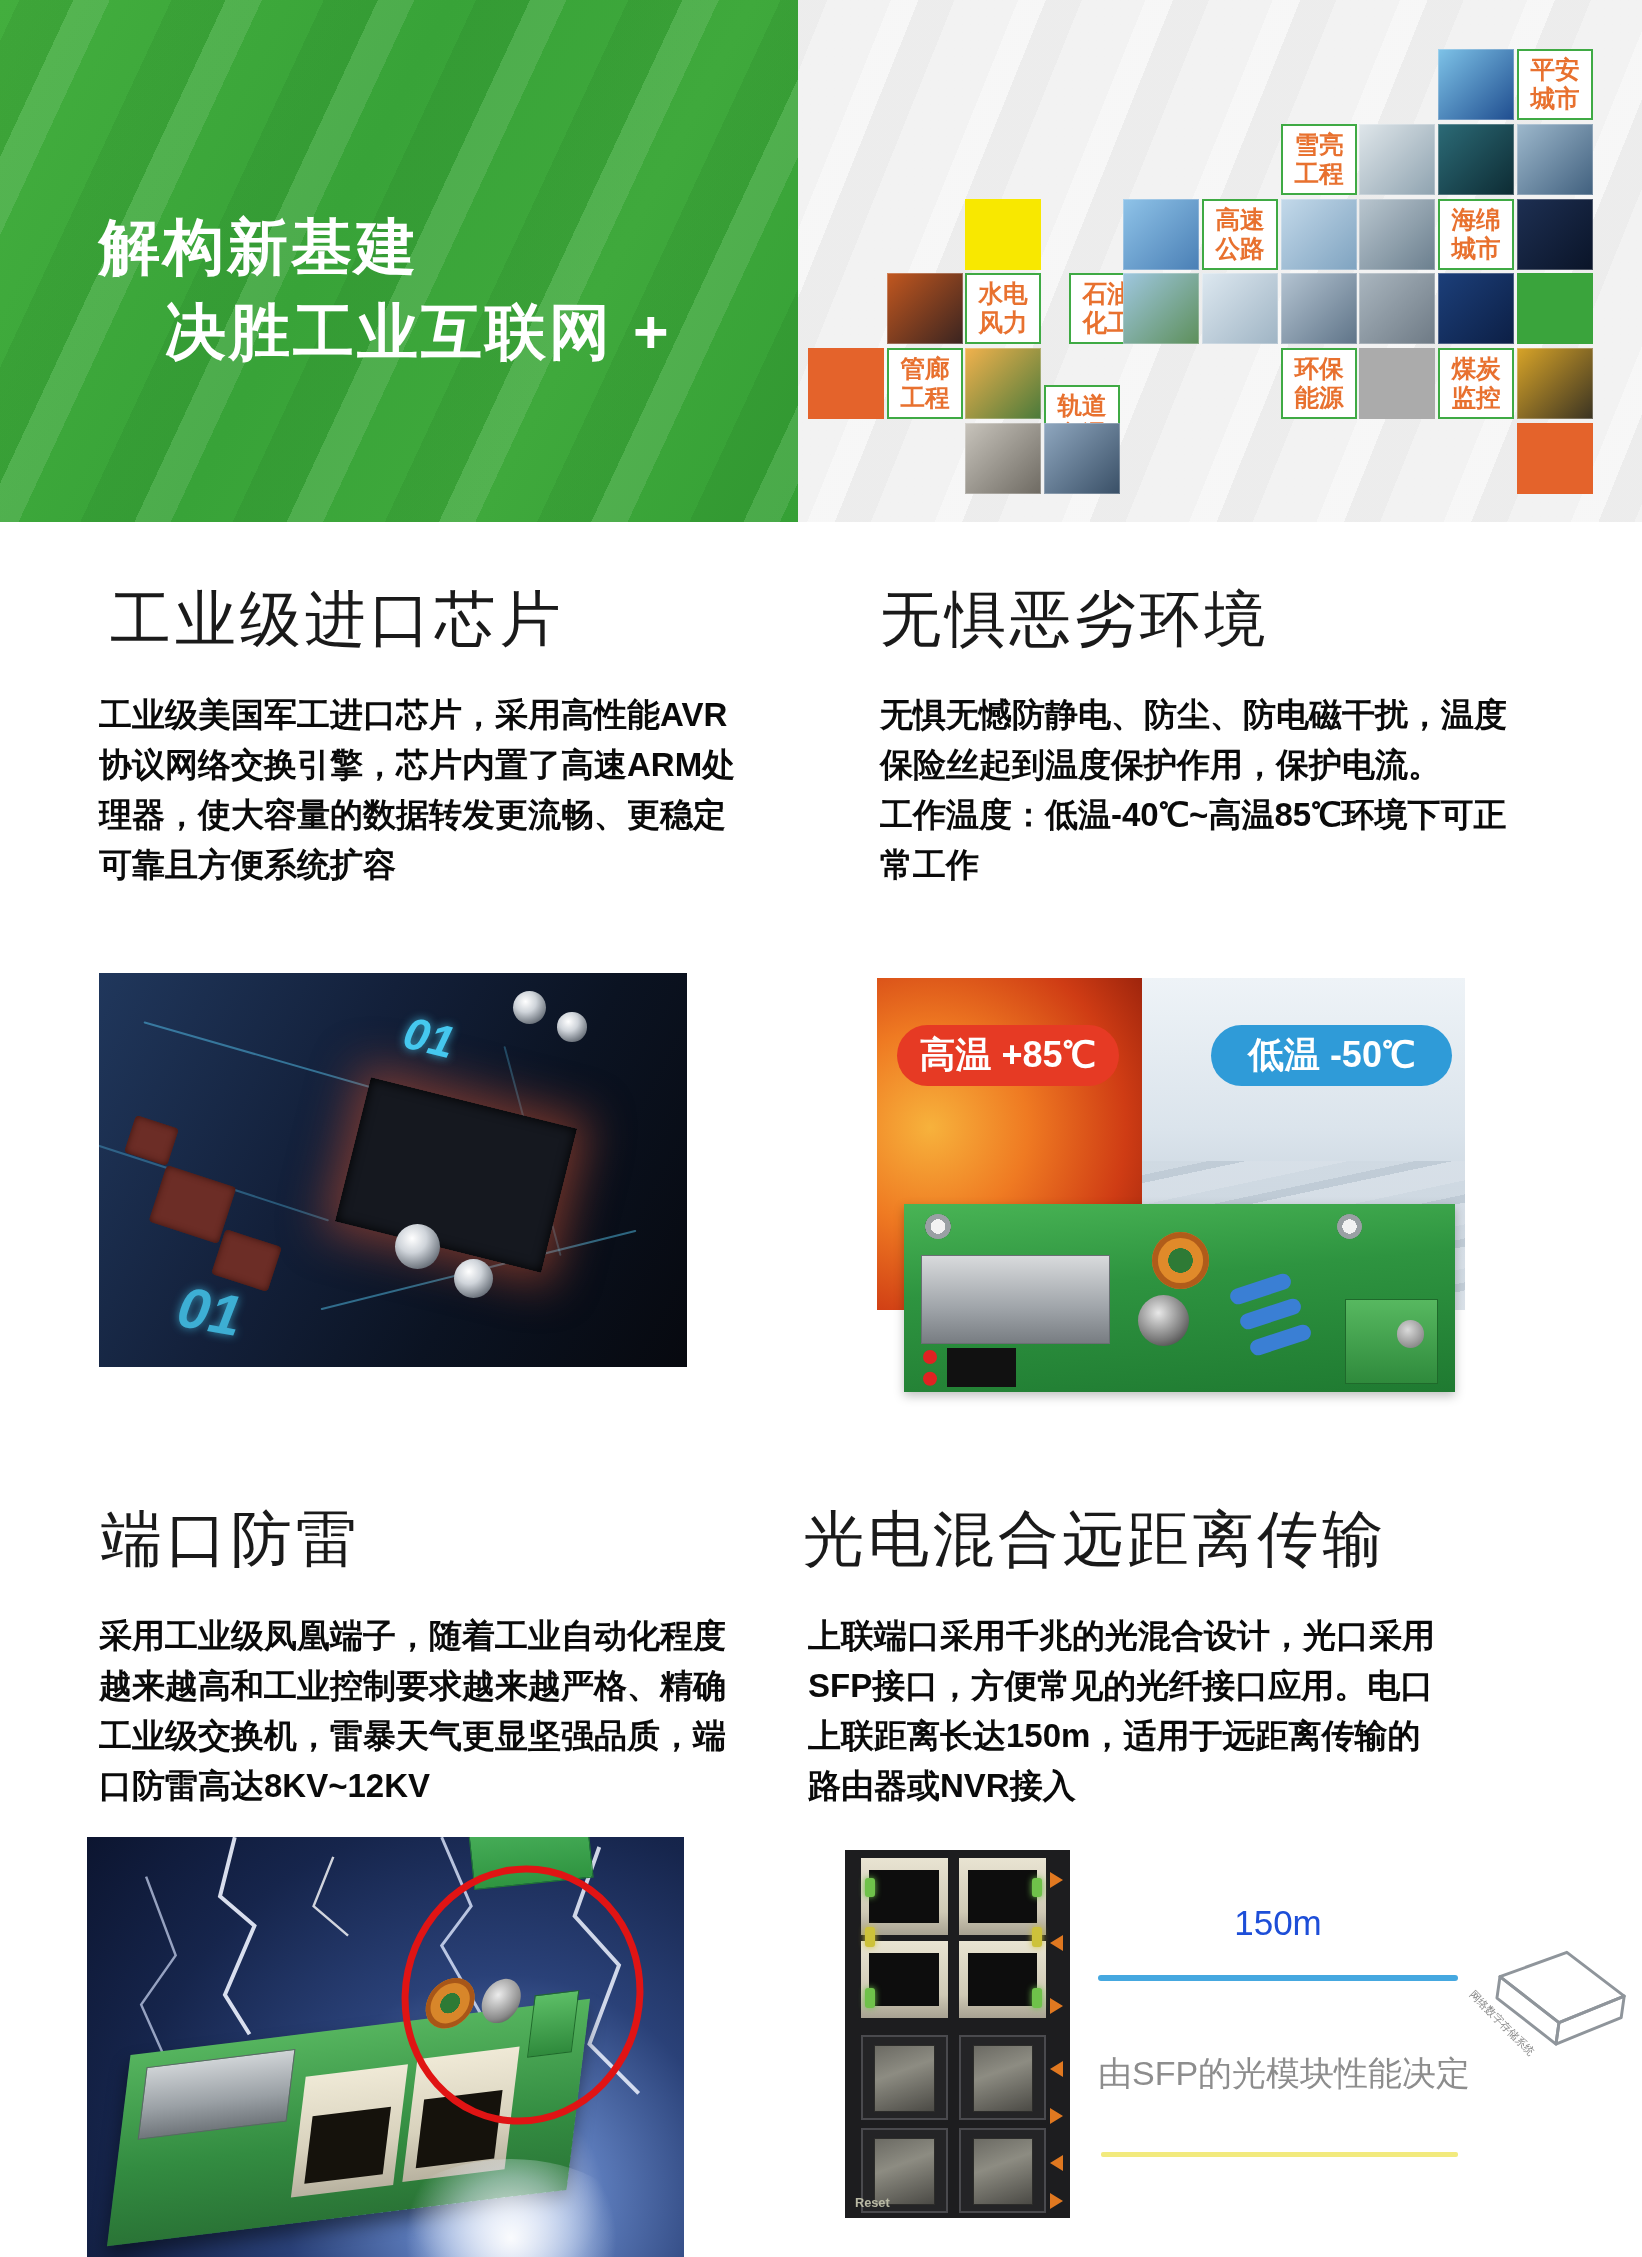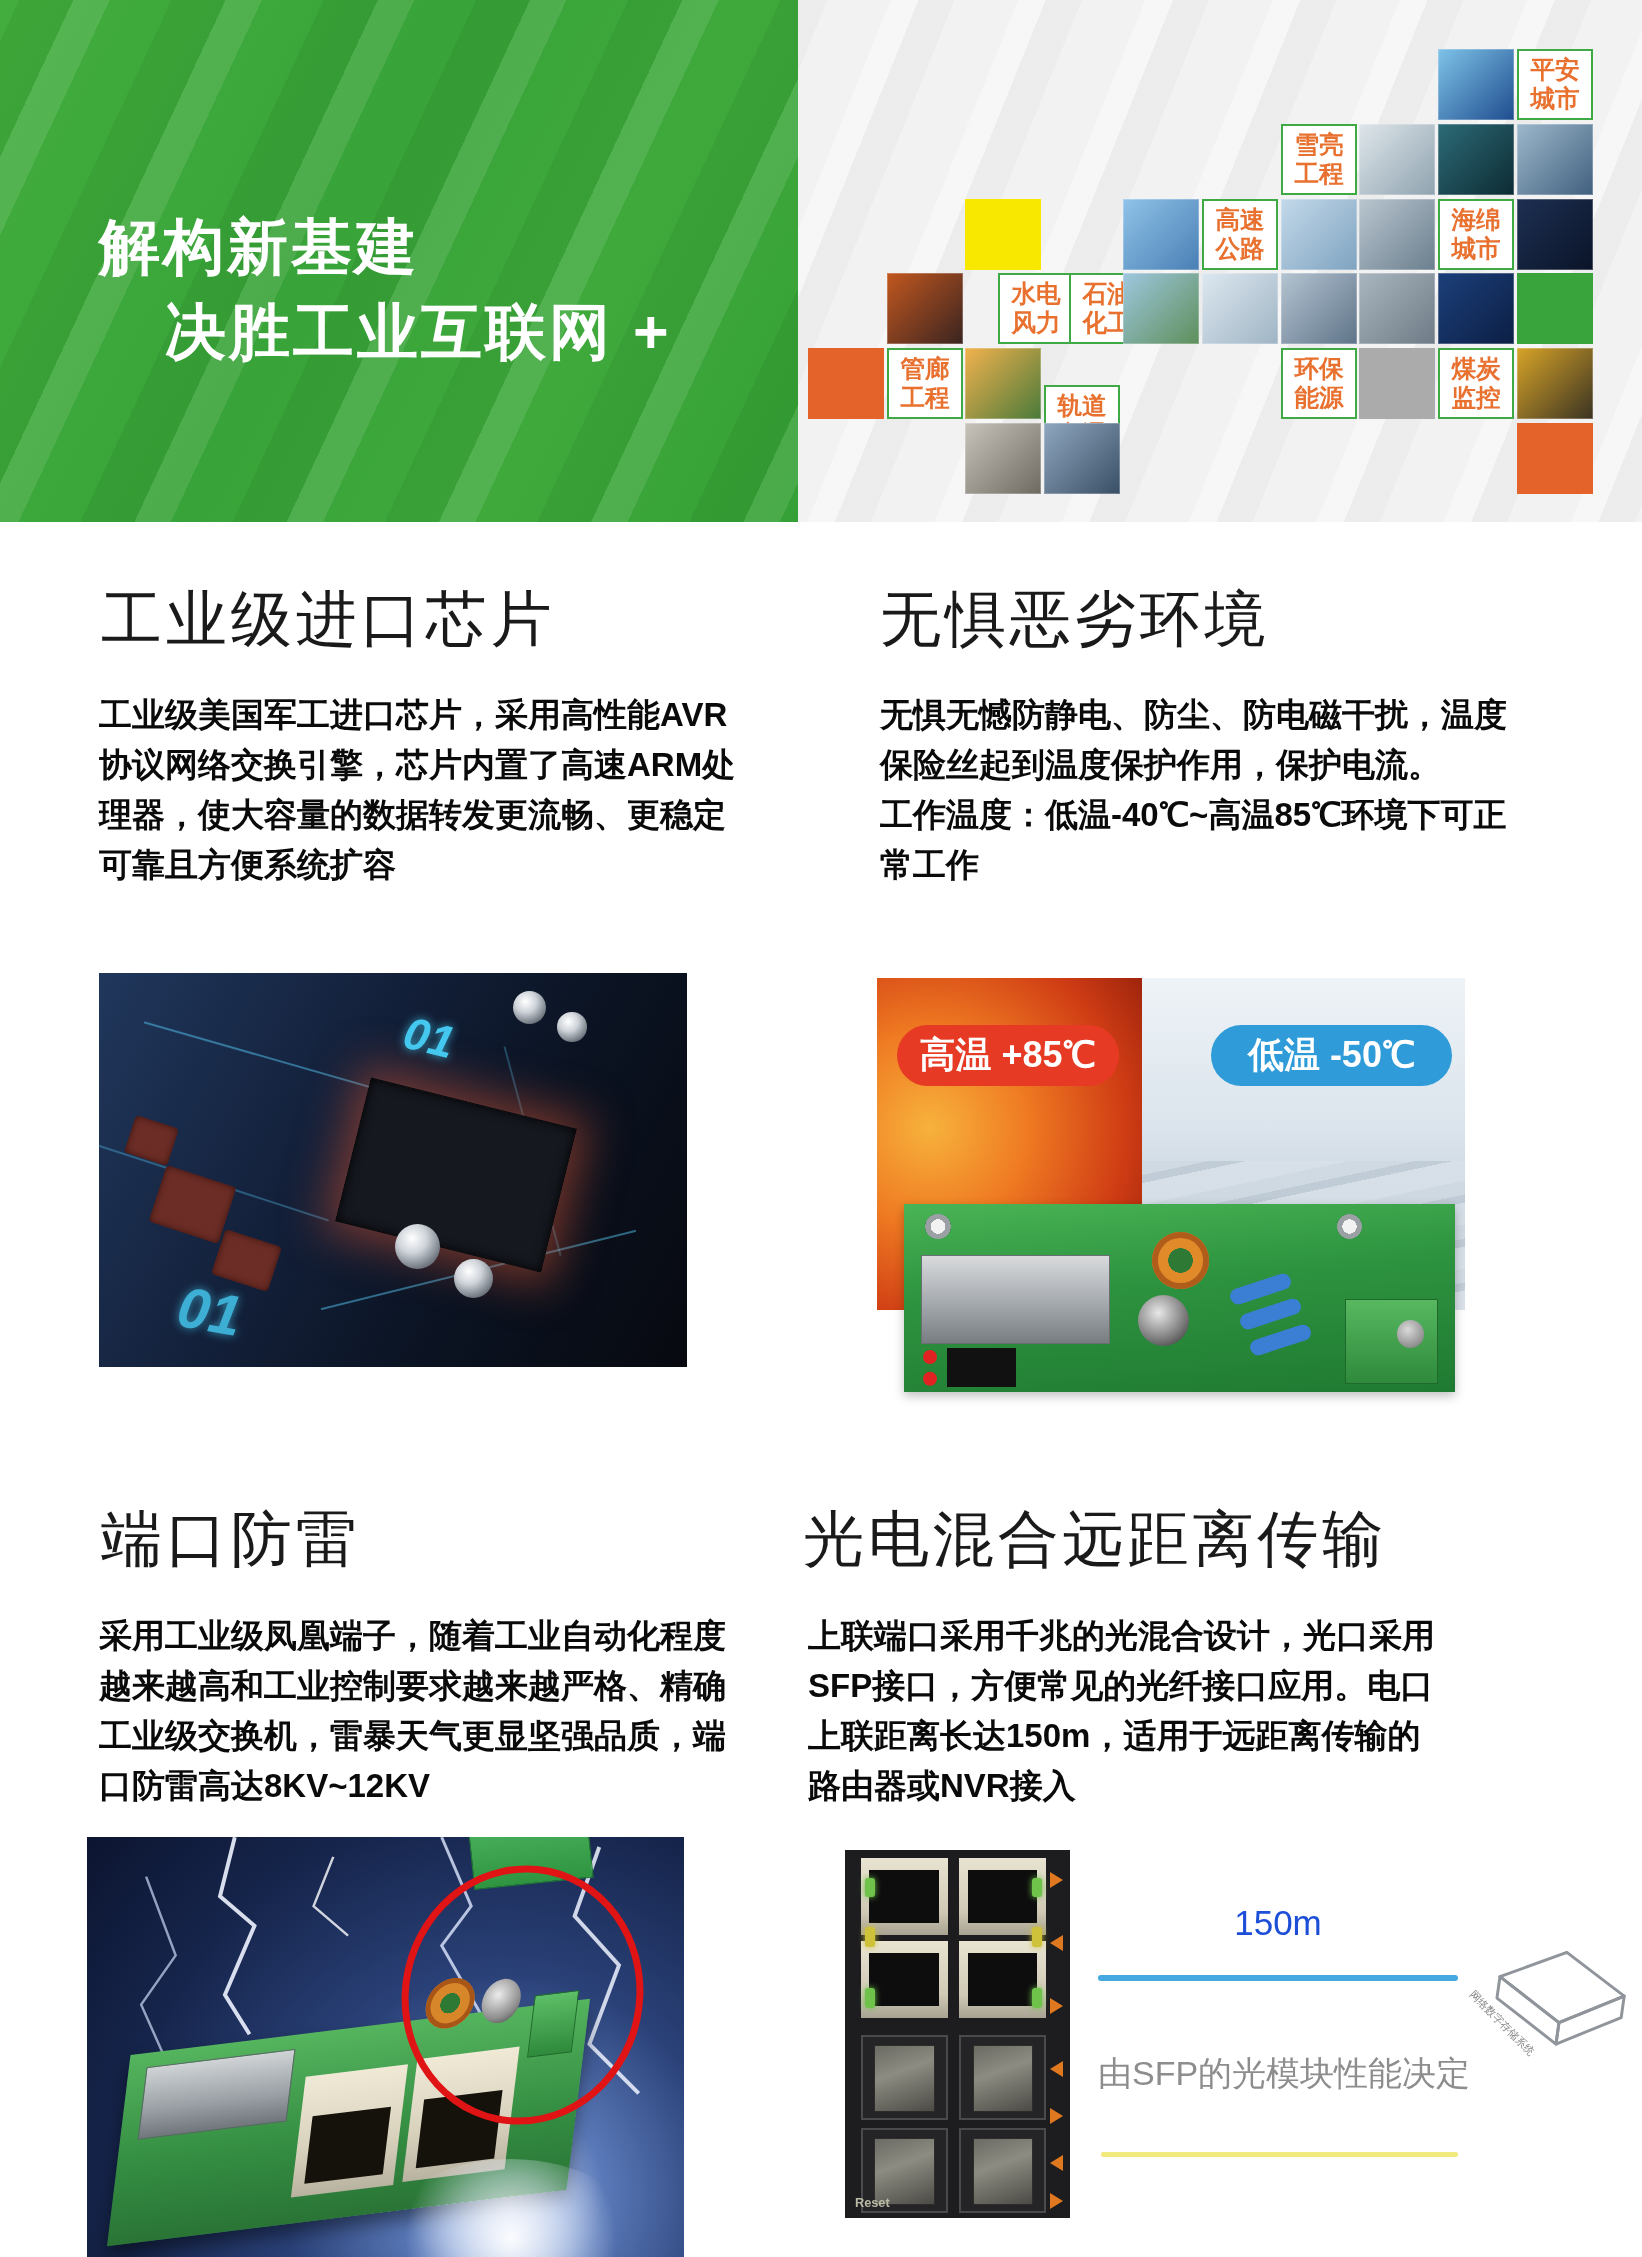--- a/index.html
+++ b/index.html
@@ -117,21 +117,21 @@
         <div class="tile" style="left: 965px; top: 199px; width: 76px; height: 71px; background: rgb(248, 232, 0);"></div>
         <div class="tile tile-photo" style="left: 1123px; top: 199px; width: 76px; height: 71px; background: linear-gradient(135deg, rgb(143, 195, 232), rgb(74, 127, 181));"></div>
         <div class="tile tile-label" style="left: 1202px; top: 199px; width: 76px; height: 71px;">高速
 公路</div>
         <div class="tile tile-photo" style="left: 1281px; top: 199px; width: 76px; height: 71px; background: linear-gradient(135deg, rgb(195, 217, 234), rgb(127, 163, 192));"></div>
         <div class="tile tile-photo" style="left: 1359px; top: 199px; width: 76px; height: 71px; background: linear-gradient(135deg, rgb(185, 198, 207), rgb(107, 127, 142));"></div>
         <div class="tile tile-label" style="left: 1438px; top: 199px; width: 76px; height: 71px;">海绵
 城市</div>
         <div class="tile tile-photo" style="left: 1517px; top: 199px; width: 76px; height: 71px; background: linear-gradient(135deg, rgb(29, 47, 82), rgb(10, 20, 40));"></div>
         <div class="tile tile-photo" style="left: 887px; top: 273px; width: 76px; height: 71px; background: linear-gradient(135deg, rgb(194, 87, 31), rgb(58, 36, 32));"></div>
-        <div class="tile tile-label" style="left: 965px; top: 273px; width: 76px; height: 71px; margin-left: 33px;">水电
+        <div class="tile tile-label" style="left: 965px; top: 273px; width: 76px; height: 71px;">水电
 风力</div>
         <div class="tile tile-label" style="left: 1044px; top: 273px; width: 76px; height: 71px; margin-left: 25px;">石油
 化工</div>
         <div class="tile tile-photo" style="left: 1123px; top: 273px; width: 76px; height: 71px; background: linear-gradient(135deg, rgb(159, 199, 224), rgb(93, 143, 90));"></div>
         <div class="tile tile-photo" style="left: 1202px; top: 273px; width: 76px; height: 71px; background: linear-gradient(135deg, rgb(221, 232, 240), rgb(159, 180, 196));"></div>
         <div class="tile tile-photo" style="left: 1281px; top: 273px; width: 76px; height: 71px; background: linear-gradient(135deg, rgb(180, 196, 210), rgb(95, 116, 136));"></div>
         <div class="tile tile-photo" style="left: 1359px; top: 273px; width: 76px; height: 71px; background: linear-gradient(135deg, rgb(170, 182, 191), rgb(110, 122, 133));"></div>
         <div class="tile tile-photo" style="left: 1438px; top: 273px; width: 76px; height: 71px; background: linear-gradient(135deg, rgb(28, 63, 122), rgb(12, 31, 69));"></div>
         <div class="tile" style="left: 1517px; top: 273px; width: 76px; height: 71px; background: rgb(58, 164, 60);"></div>
         <div class="tile" style="left: 808px; top: 348px; width: 76px; height: 71px; background: rgb(228, 99, 43);"></div>
@@ -145,21 +145,21 @@
         <div class="tile" style="left: 1359px; top: 348px; width: 76px; height: 71px; background: rgb(171, 171, 171);"></div>
         <div class="tile tile-label" style="left: 1438px; top: 348px; width: 76px; height: 71px;">煤炭
 监控</div>
         <div class="tile tile-photo" style="left: 1517px; top: 348px; width: 76px; height: 71px; background: linear-gradient(135deg, rgb(216, 164, 40), rgb(58, 51, 34));"></div>
         <div class="tile tile-photo" style="left: 965px; top: 423px; width: 76px; height: 71px; background: linear-gradient(135deg, rgb(200, 196, 188), rgb(110, 106, 98));"></div>
         <div class="tile tile-photo" style="left: 1044px; top: 423px; width: 76px; height: 71px; background: linear-gradient(135deg, rgb(143, 167, 191), rgb(57, 79, 102));"></div>
         <div class="tile" style="left: 1517px; top: 423px; width: 76px; height: 71px; background: rgb(228, 99, 43);"></div>
       </div>
   </div>
 
-  <div class="abs sec-title" style="left:101px;top:579px;">工业级进口芯片</div>
+  <div class="abs sec-title" style="left:110px;top:579px;">工业级进口芯片</div>
   <div class="abs sec-body" style="left:99px;top:690px;">工业级美国军工进口芯片，采用高性能AVR
 协议网络交换引擎，芯片内置了高速ARM处
 理器，使大容量的数据转发更流畅、更稳定
 可靠且方便系统扩容</div>
 
   <div class="abs img-chipboard">
     <div class="trace" style="left:39px;top:89px;width:296px;transform:rotate(16deg);"></div>
     <div class="trace" style="left:217px;top:296px;width:325px;transform:rotate(-14deg);"></div>
     <div class="trace" style="left:325px;top:177px;width:217px;transform:rotate(75deg);opacity:.6;"></div>
     <div class="trace" style="left:-19.7px;top:207px;width:256px;transform:rotate(18deg);opacity:.7;"></div>

